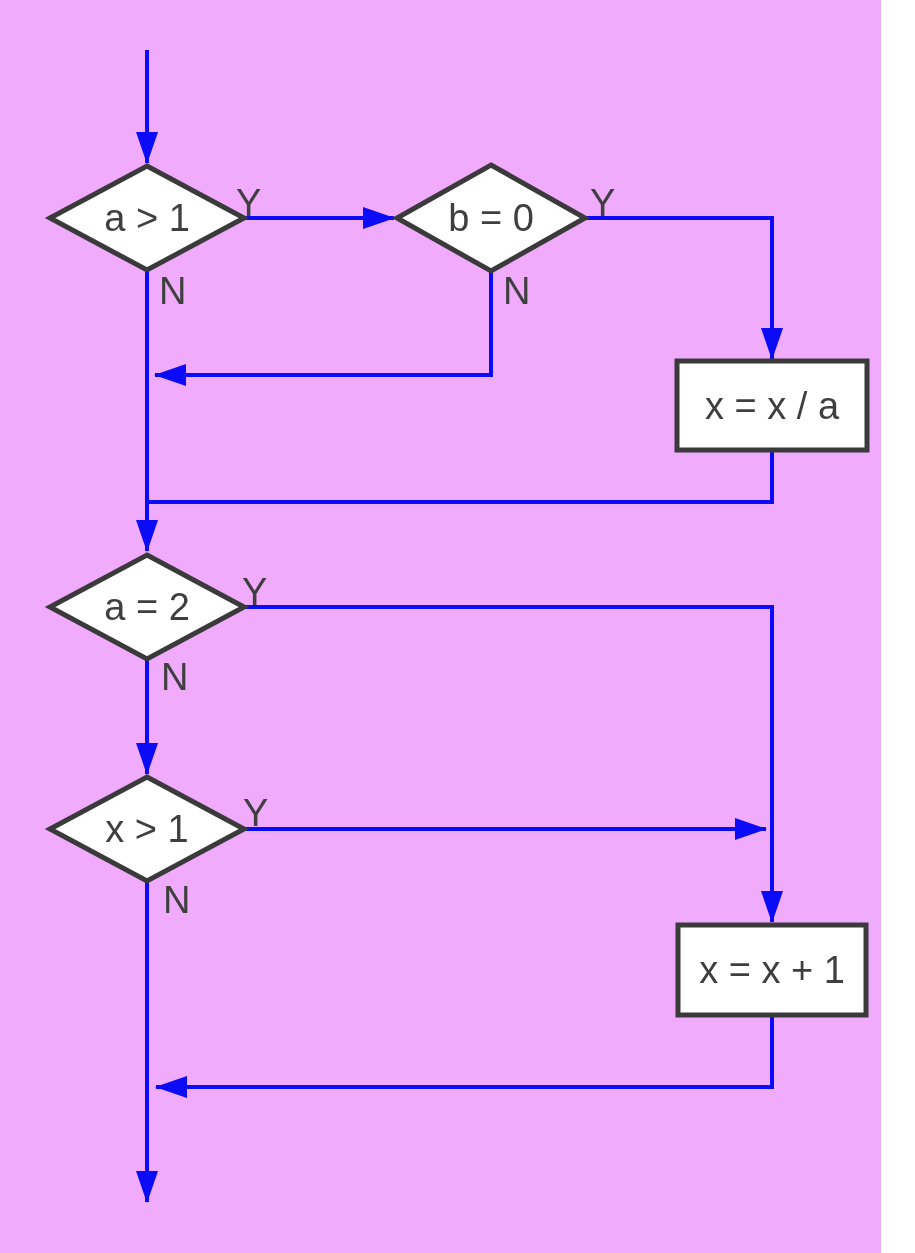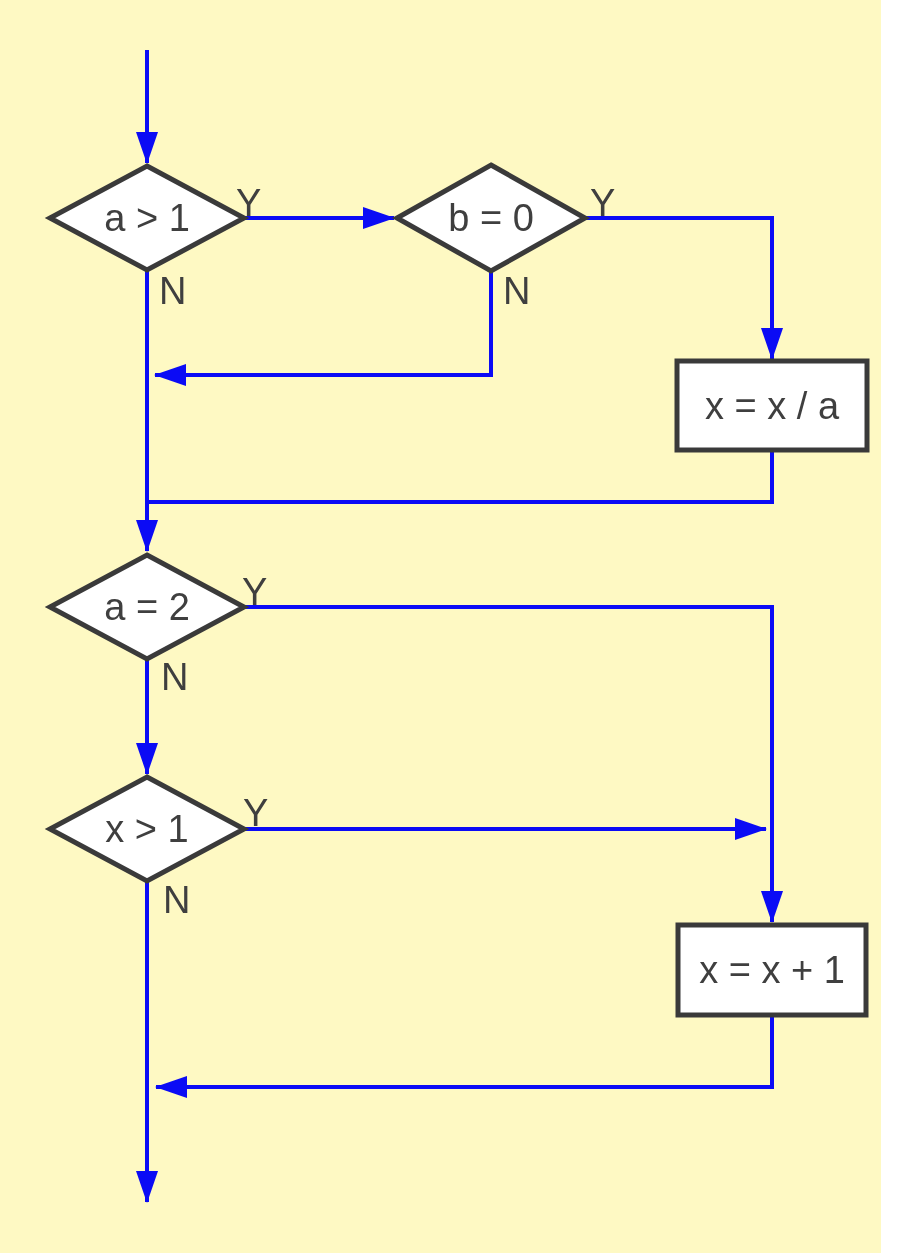--- a/index.html
+++ b/index.html
@@ -3,21 +3,21 @@
 <meta charset="utf-8">
 <style>
   html, body {
     margin: 0;
     padding: 0;
     background: #FFFFFF;
   }
   .canvas-wrap {
     width: 881px;
     height: 1253px;
-    background: #fef9c3;
+    background: #f0abfc;
     position: relative;
   }
   svg { display: block; }
   .edge {
     stroke: #0B0BF5;
     stroke-width: 4;
     fill: none;
   }
   .shape {
     stroke: #3A3A3A;

